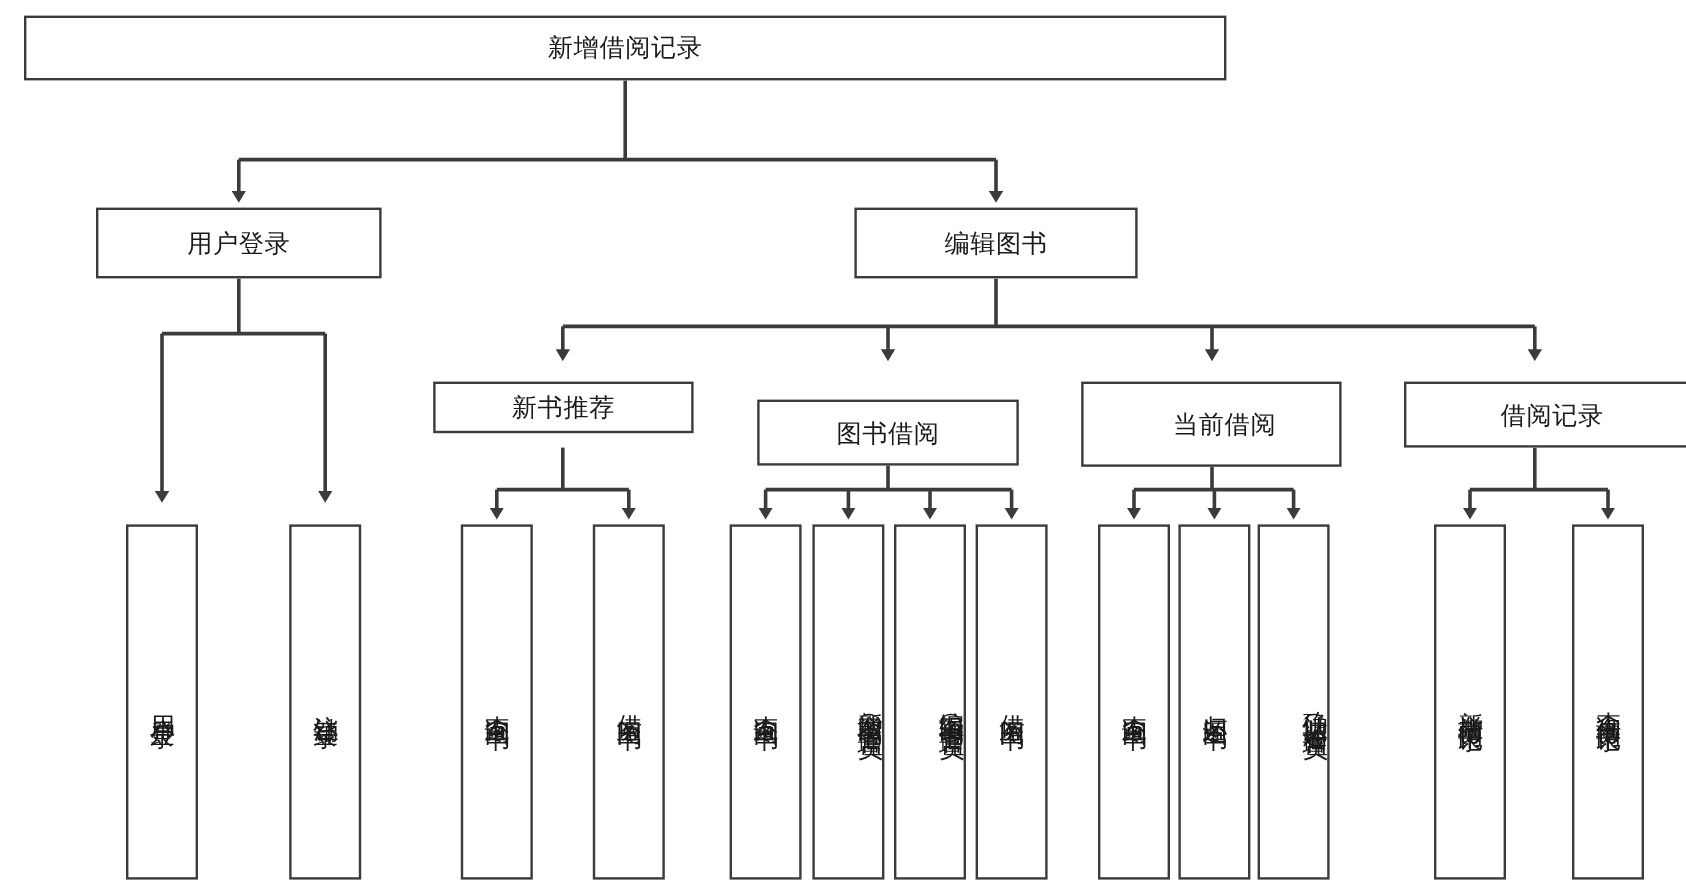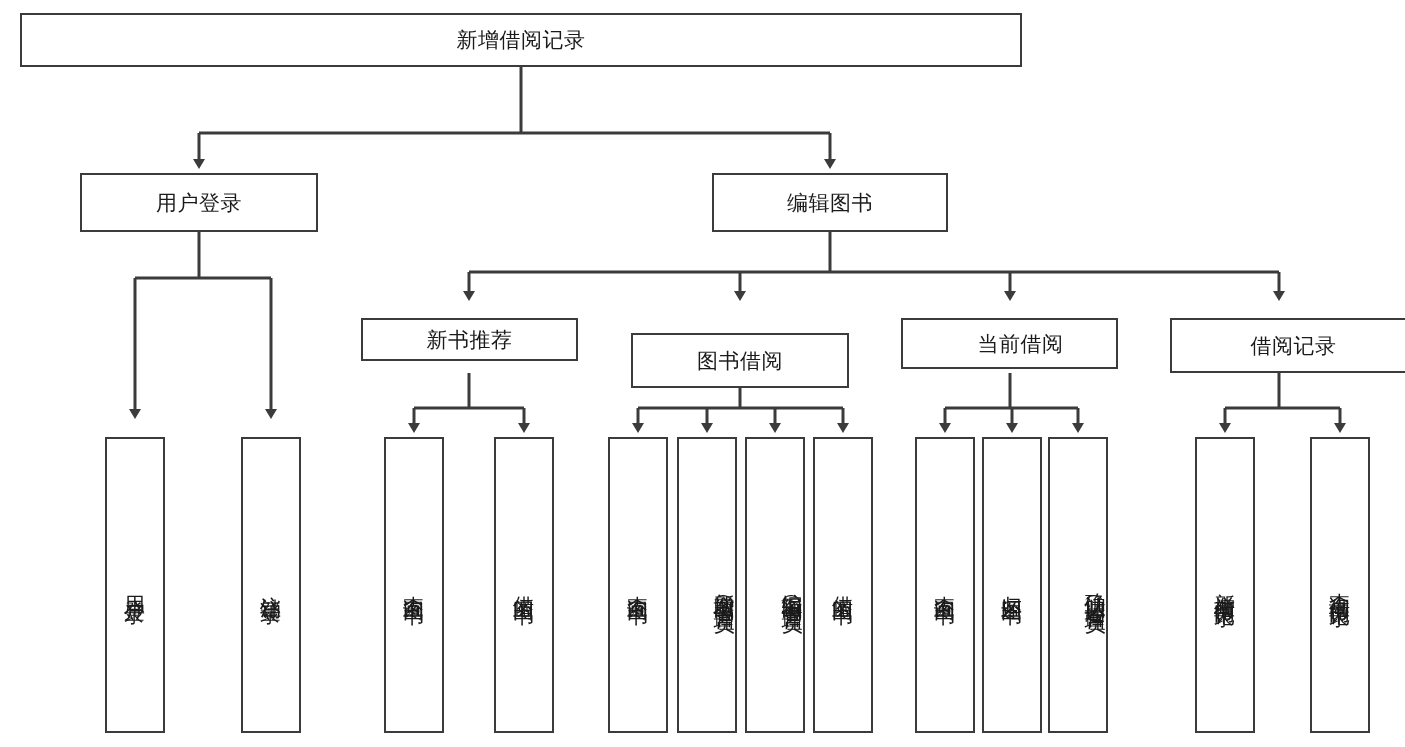--- a/index.html
+++ b/index.html
@@ -133,21 +133,21 @@
   <div class="node horiz" style="left:712px; top:173px; width:236px; height:59px;">
     <span>编辑图书</span>
   </div>
 
   <div class="node horiz" style="left:361px; top:318px; width:217px; height:43px;">
     <span>新书推荐</span>
   </div>
   <div class="node horiz" style="left:631px; top:318px; width:218px; height:55px;margin-top:15px;">
     <span>图书借阅</span>
   </div>
-  <div class="node horiz" style="left:901px; top:318px; width:217px; height:51px;padding-left:22px;">
+  <div class="node horiz" style="left:901px; top:318px; width:217px; height:71px;padding-left:22px;">
     <span>当前借阅</span>
   </div>
   <div class="node horiz" style="left:1170px; top:318px; width:247px; height:55px;">
     <span>借阅记录</span>
   </div>
 
   <div class="node vert centered" style="left:105px; top:437px; width:60px; height:296px;">
     <span>用户登录</span>
   </div>
   <div class="node vert centered" style="left:241px; top:437px; width:60px; height:296px;">

